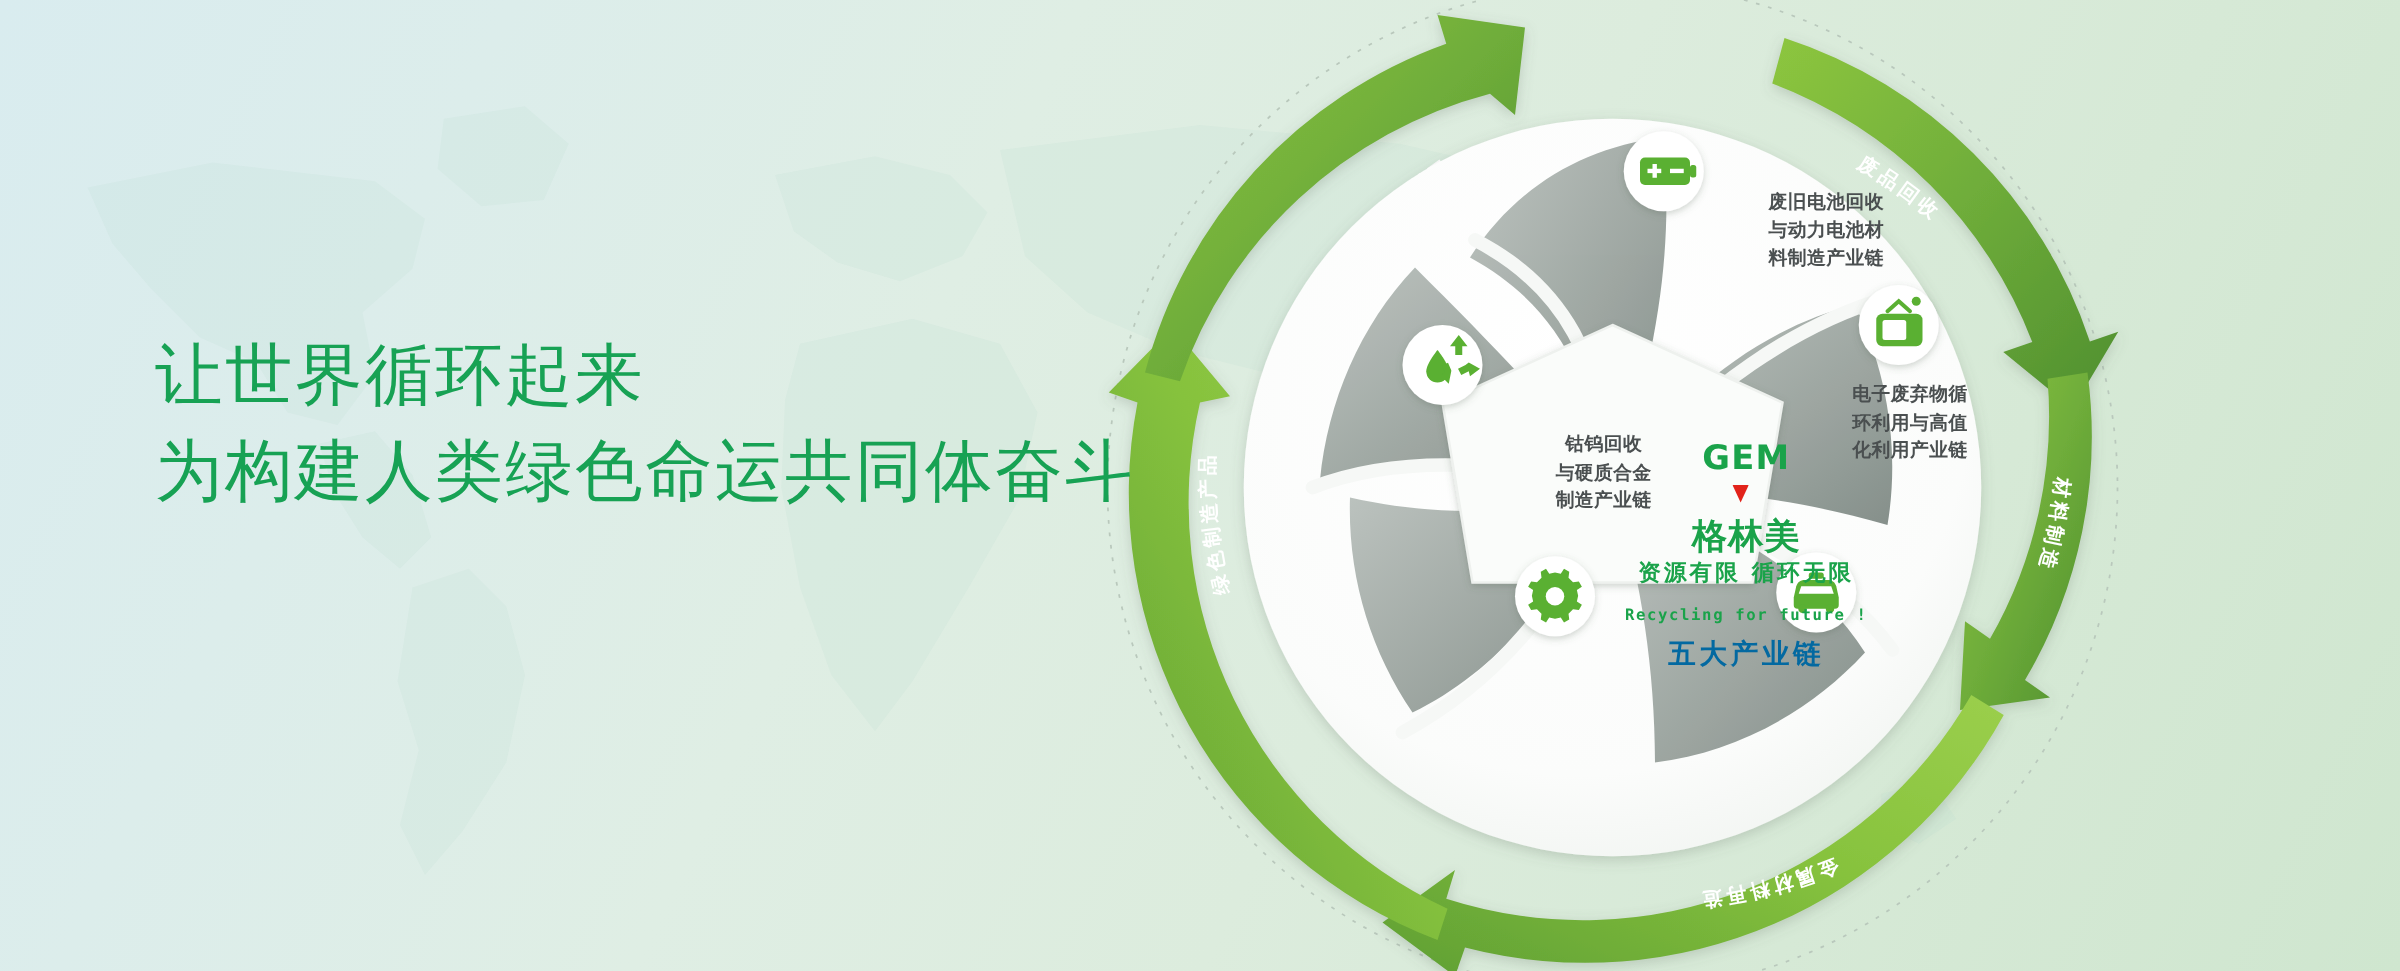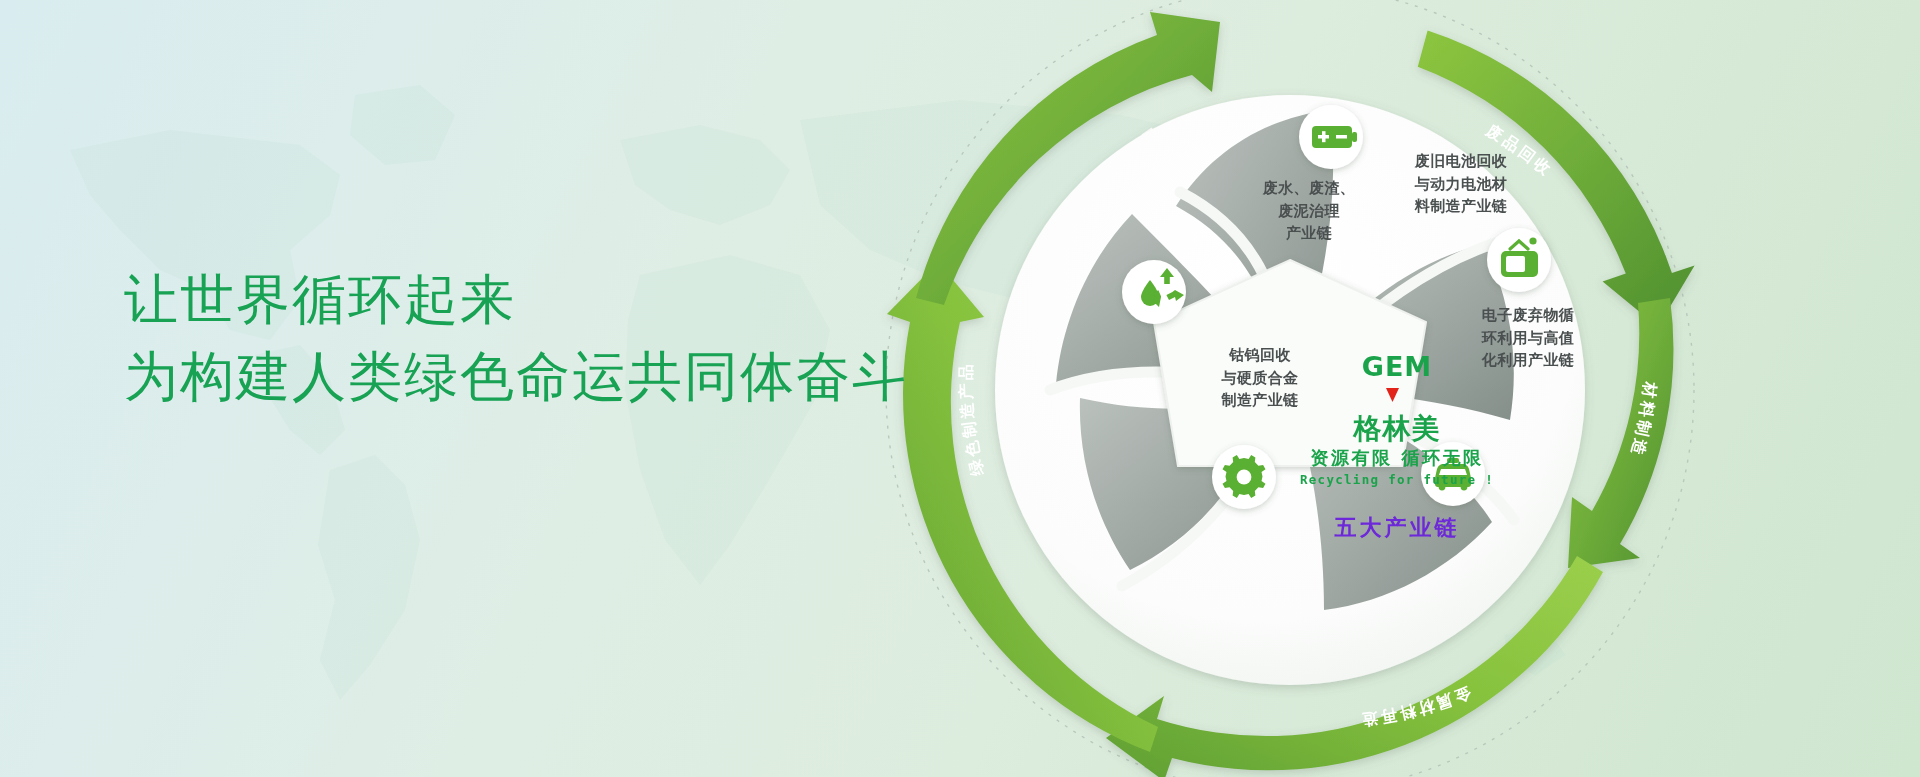--- a/index.html
+++ b/index.html
@@ -35,23 +35,23 @@
   
   .logoblock { position:absolute; left:1292px; top:353px; width:210px;
                text-align:center; z-index:6; }
   .gem-row { display:flex; align-items:center; justify-content:center; gap:7px;flex-direction:column; }
   .gem-mark { font-size:27px; font-weight:700; letter-spacing:1px;
               color:#1aa34a; line-height:1; font-family:"DejaVu Sans",sans-serif; }
   .gem-cn { font-size:28px; font-weight:700; color:#1aa34a; line-height:1;
             letter-spacing:1px; }
   .gem-sub { font-size:18px; color:#1aa34a; font-weight:700; margin-top:3px;
              letter-spacing:2.5px; }
-  .gem-en { font-size:12.5px; color:#1aa34a; font-weight:700; margin-top:2px;
+  .gem-en { font-size:12.5px; color:#1aa34a; font-weight:700; margin-top:14px;
             letter-spacing:1.3px; font-family:"DejaVu Sans Mono","Liberation Mono",monospace; }
-  .gem-core { font-size:22px; color:#6d28d9; font-weight:700; margin-top:26px;
+  .gem-core { font-size:22px; color:#0369a1; font-weight:700; margin-top:9px;
               letter-spacing:3px; }
 
   .arclabel { fill:#ffffff; font-size:16px; font-weight:700; letter-spacing:3px;
               font-family:"DejaVu Sans","Liberation Sans",sans-serif; }
 </style>
 </head>
 <body>
 
 <svg id="worldmap" viewBox="0 0 1920 777" preserveAspectRatio="none">
   <g fill="#b6d9cc" opacity="0.55">
@@ -279,27 +279,24 @@
 
 <div class="seglabel" style="left:566px; top:158px; width:150px;">废旧电池回收
 与动力电池材
 料制造产业链</div>
 
 <div class="seglabel" style="left:633px; top:312px; width:150px;">电子废弃物循
 环利用与高值
 化利用产业链</div>
 
 
-<div class="seglabel" style="left:365px; top:352px; width:150px;">钴钨回收
+<div class="seglabel" style="left:388px; top:352px; width:150px;">钴钨回收
 与硬质合金
 制造产业链</div>
 
-<div class="seglabel" style="left:414px; top:185px; width:150px;">废水、废渣、
-废泥治理
-产业链</div>
 </div>
 
 <div class="logoblock">
   <div class="gem-row">
     <span class="gem-mark">GEM</span>
     <svg width="13" height="20" viewBox="0 0 13 20" style="margin-left:-9px;margin-top:1px;">
       <polygon points="0,0 13,0 6.5,14" fill="#e2231a"></polygon>
     </svg>
     <span class="gem-cn">格林美</span>
   </div>

